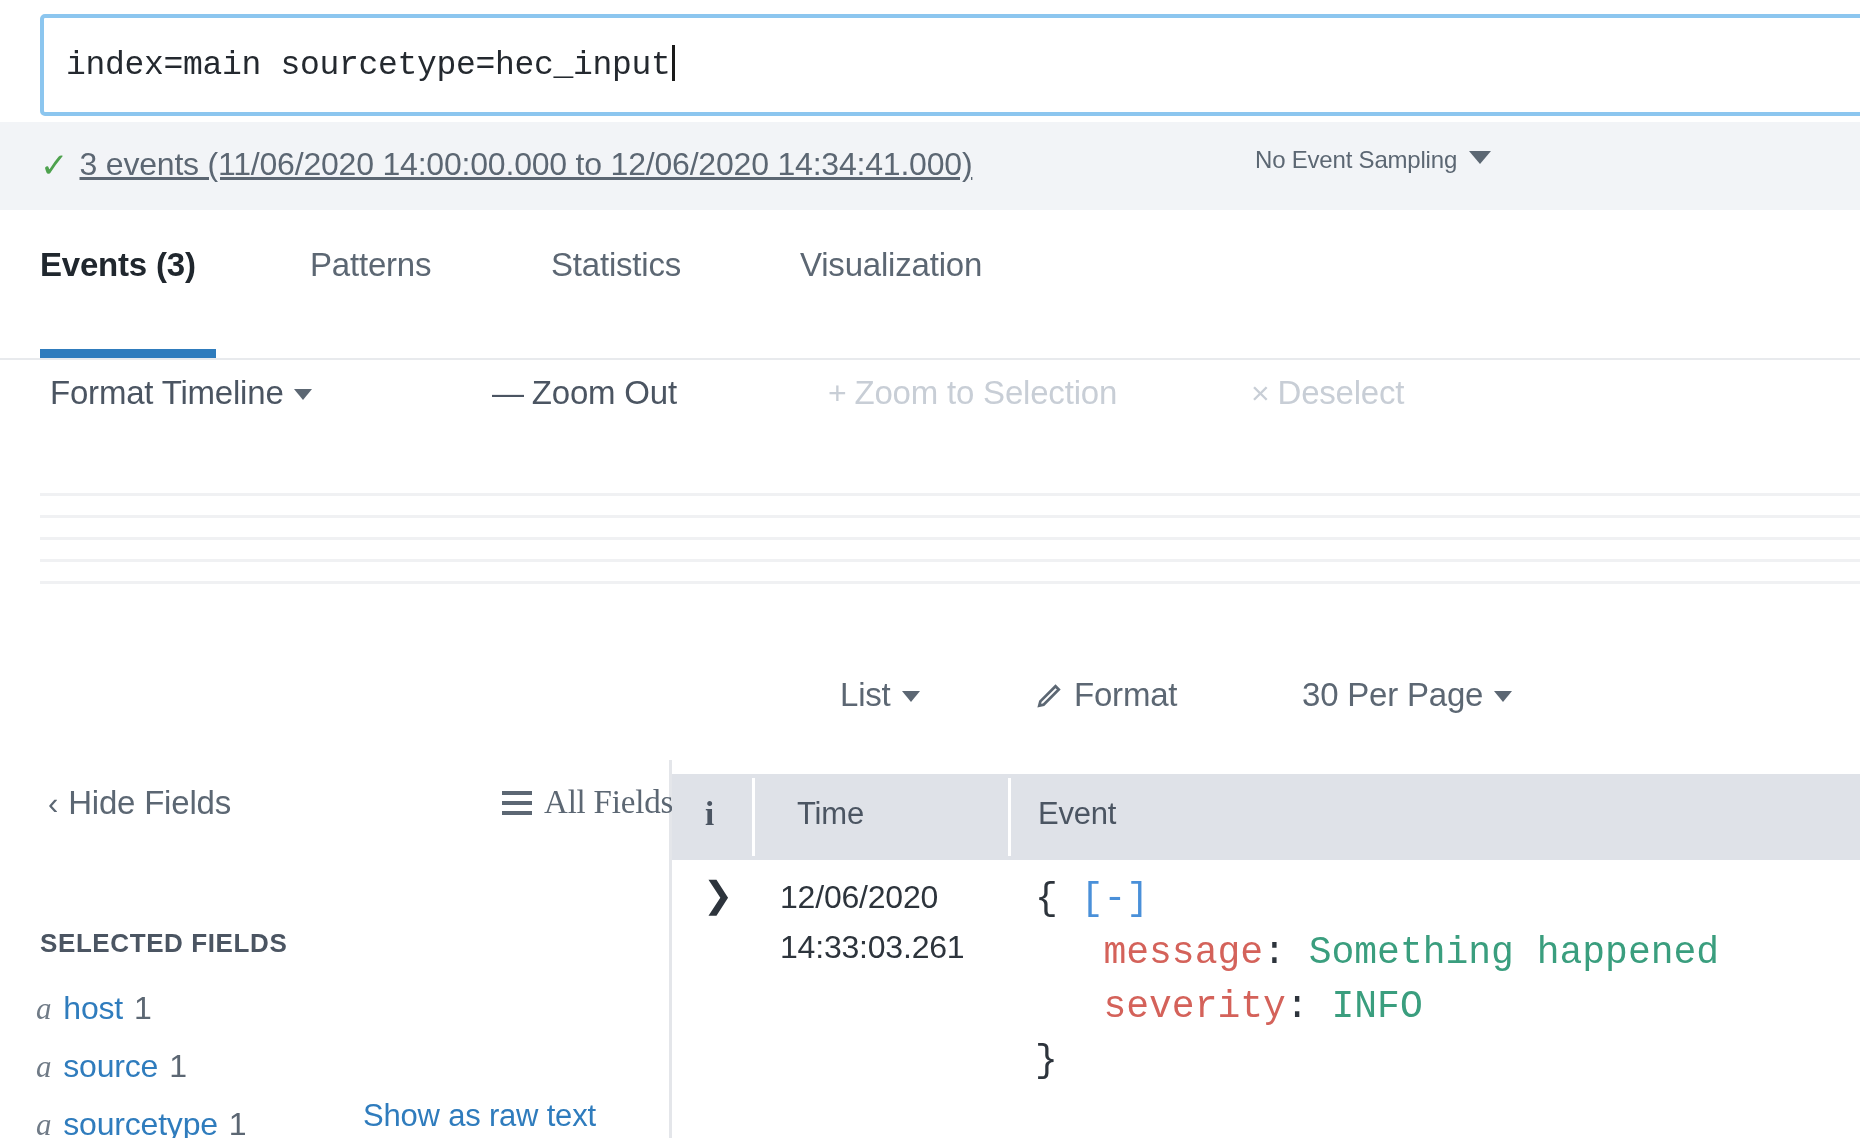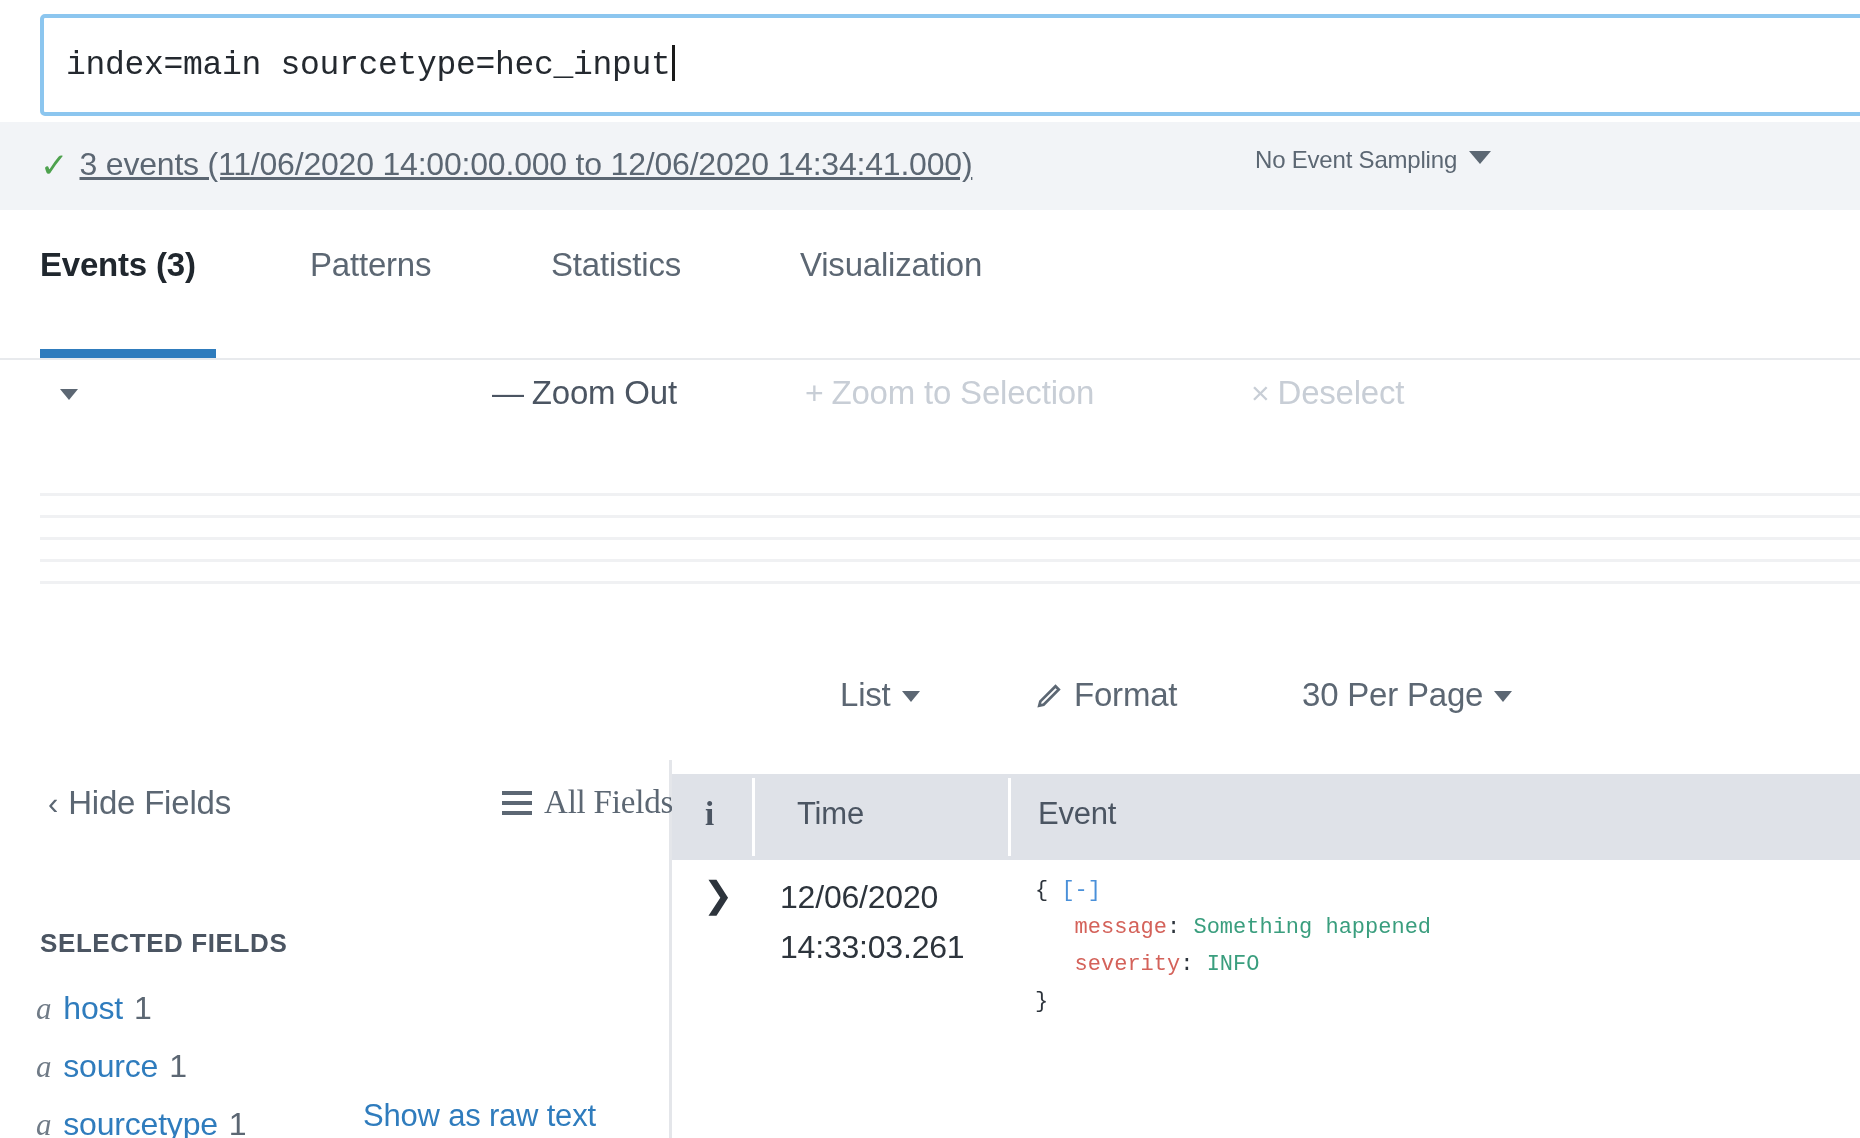--- a/index.html
+++ b/index.html
@@ -314,22 +314,22 @@
     font-size: 32px;
     color: #2d343c;
     line-height: 50px;
     letter-spacing: -0.2px;
   }
   .ev-json {
     position: absolute;
     left: 363px;
     top: 112px;
     font-family: "Liberation Mono", monospace;
-    font-size: 22px;
-    line-height: 37px;
+    font-size: 38px;
+    line-height: 54px;
     white-space: pre;
     color: #2d343c;
   }
   .j-brace { color: #2d343c; }
   .j-toggle { color: #4a90d9; }
   .j-key { color: #d4625a; }
   .j-val { color: #3a9e7e; }
   .raw-link {
     position: absolute;
     left: 363px;
@@ -357,23 +357,23 @@
 
 <div class="tabs">
   <div class="tab active" style="left:40px;">Events (3)</div>
   <div class="tab" style="left:310px;">Patterns</div>
   <div class="tab" style="left:551px;">Statistics</div>
   <div class="tab" style="left:800px;">Visualization</div>
   <div class="tab-underline"></div>
 </div>
 
 <div class="tl-toolbar">
-  <div class="tl-btn" style="left:50px;"><span class="caret-down" style="border-top-width:11px;border-left-width:9px;border-right-width:9px;margin-left:10px;"></span></div>
+  <div class="tl-btn" style="left:50px;"><span>Format Timeline</span><span class="caret-down" style="border-top-width:11px;border-left-width:9px;border-right-width:9px;margin-left:10px;"></span></div>
   <div class="tl-btn" style="left:492px;"><span class="op">—</span><span>Zoom Out</span></div>
-  <div class="tl-btn disabled" style="left:805px;"><span class="op">+</span><span>Zoom to Selection</span></div>
+  <div class="tl-btn disabled" style="left:828px;"><span class="op">+</span><span>Zoom to Selection</span></div>
   <div class="tl-btn disabled" style="left:1251px;"><span class="op">×</span><span>Deselect</span></div>
 </div>
 
 <div class="timeline">
   <div class="gridline" style="top:53px;"></div>
   <div class="gridline" style="top:75px;"></div>
   <div class="gridline" style="top:97px;"></div>
   <div class="gridline" style="top:119px;"></div>
   <div class="gridline" style="top:141px;"></div>
 </div>

